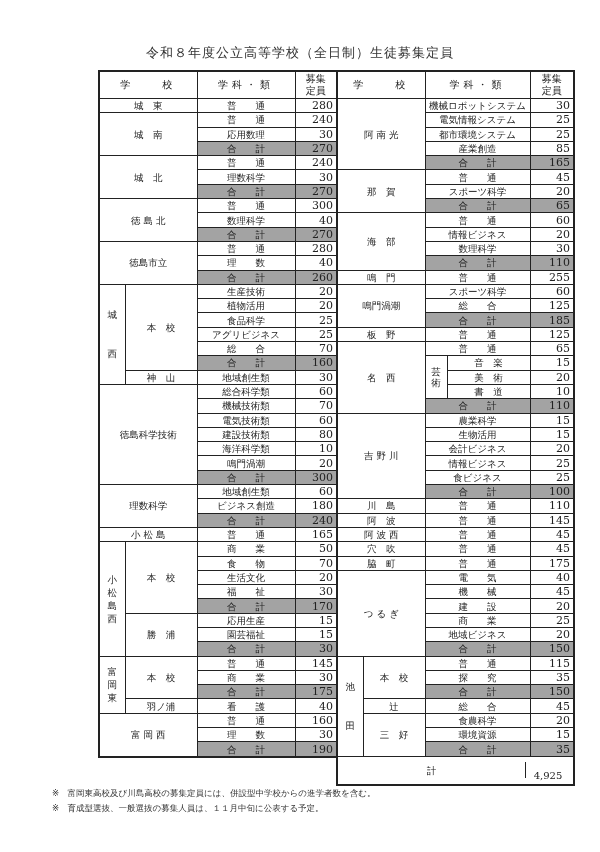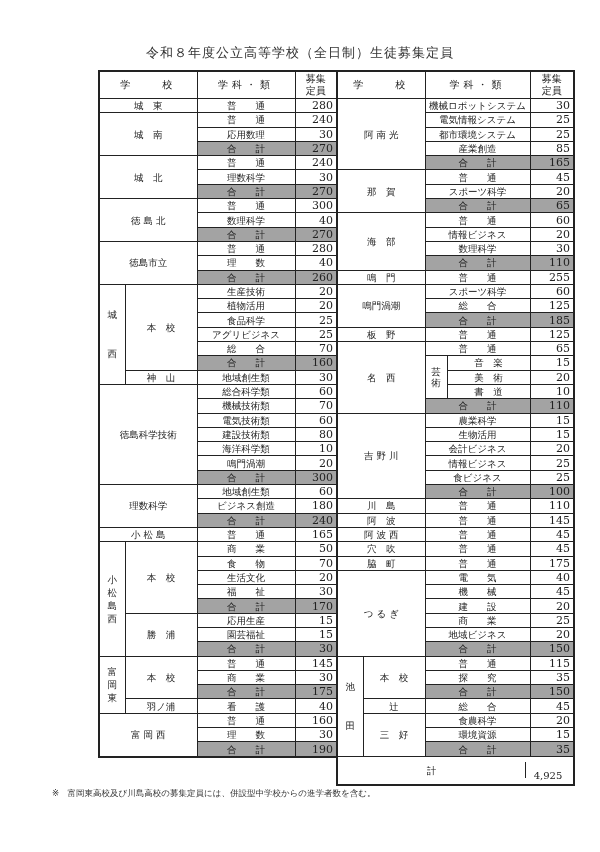--- a/index.html
+++ b/index.html
@@ -474,13 +474,14 @@
         <span style="flex:1;text-align:center">計</span>
         <span style="width:44px;border-left:1px solid #222;height:16px;line-height:27px;text-align:center;padding-right:3px;font-family:'DejaVu Serif',serif;font-size:10px">4,925</span>
       </div>
     </td>
   </tr>
     </tfoot>
 </table>
 
 <div class="notes">
   <div>※　富岡東高校及び川島高校の募集定員には、併設型中学校からの進学者数を含む。</div>
+  <div>※　育成型選抜、一般選抜の募集人員は、１１月中旬に公表する予定。</div>
 </div>
 
 </body></html>

